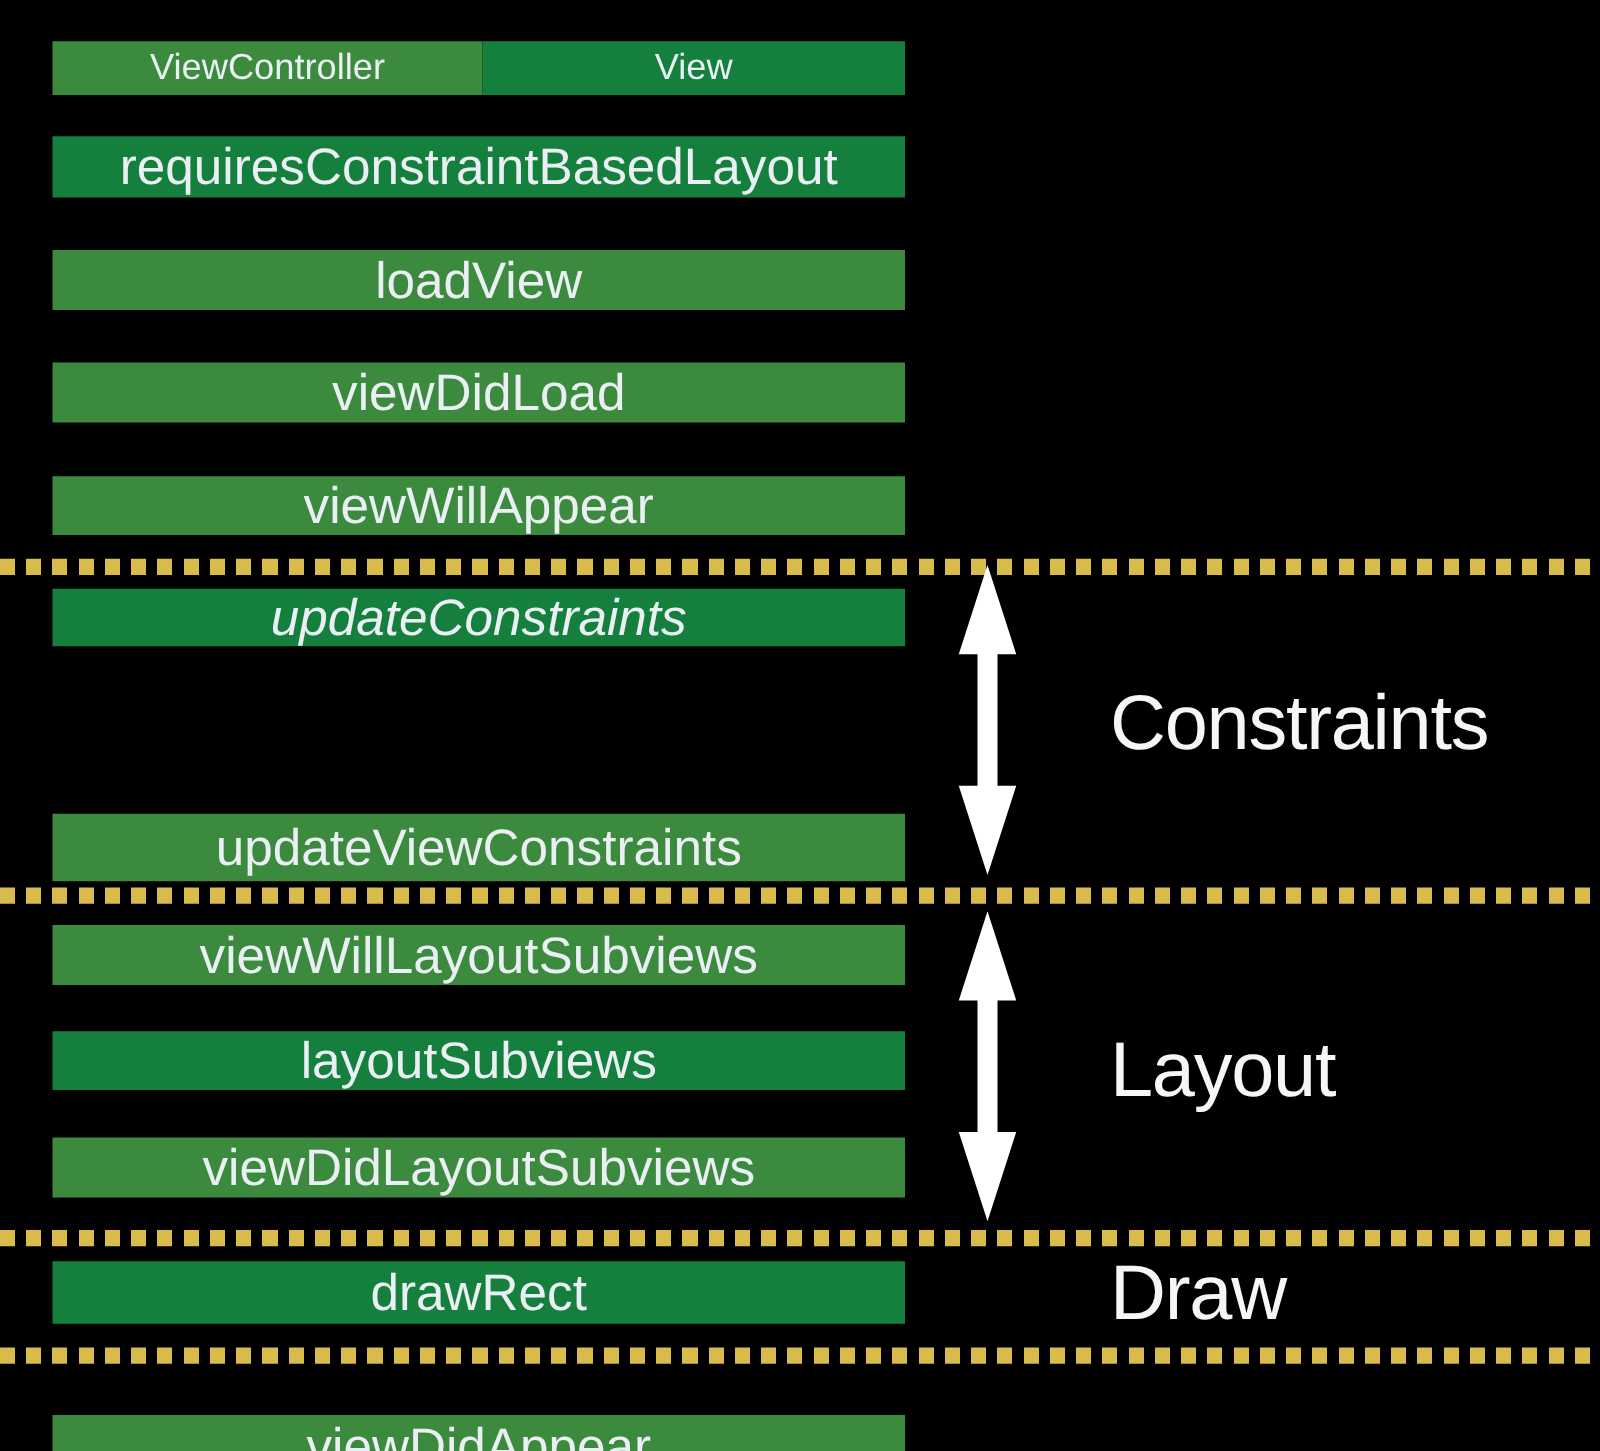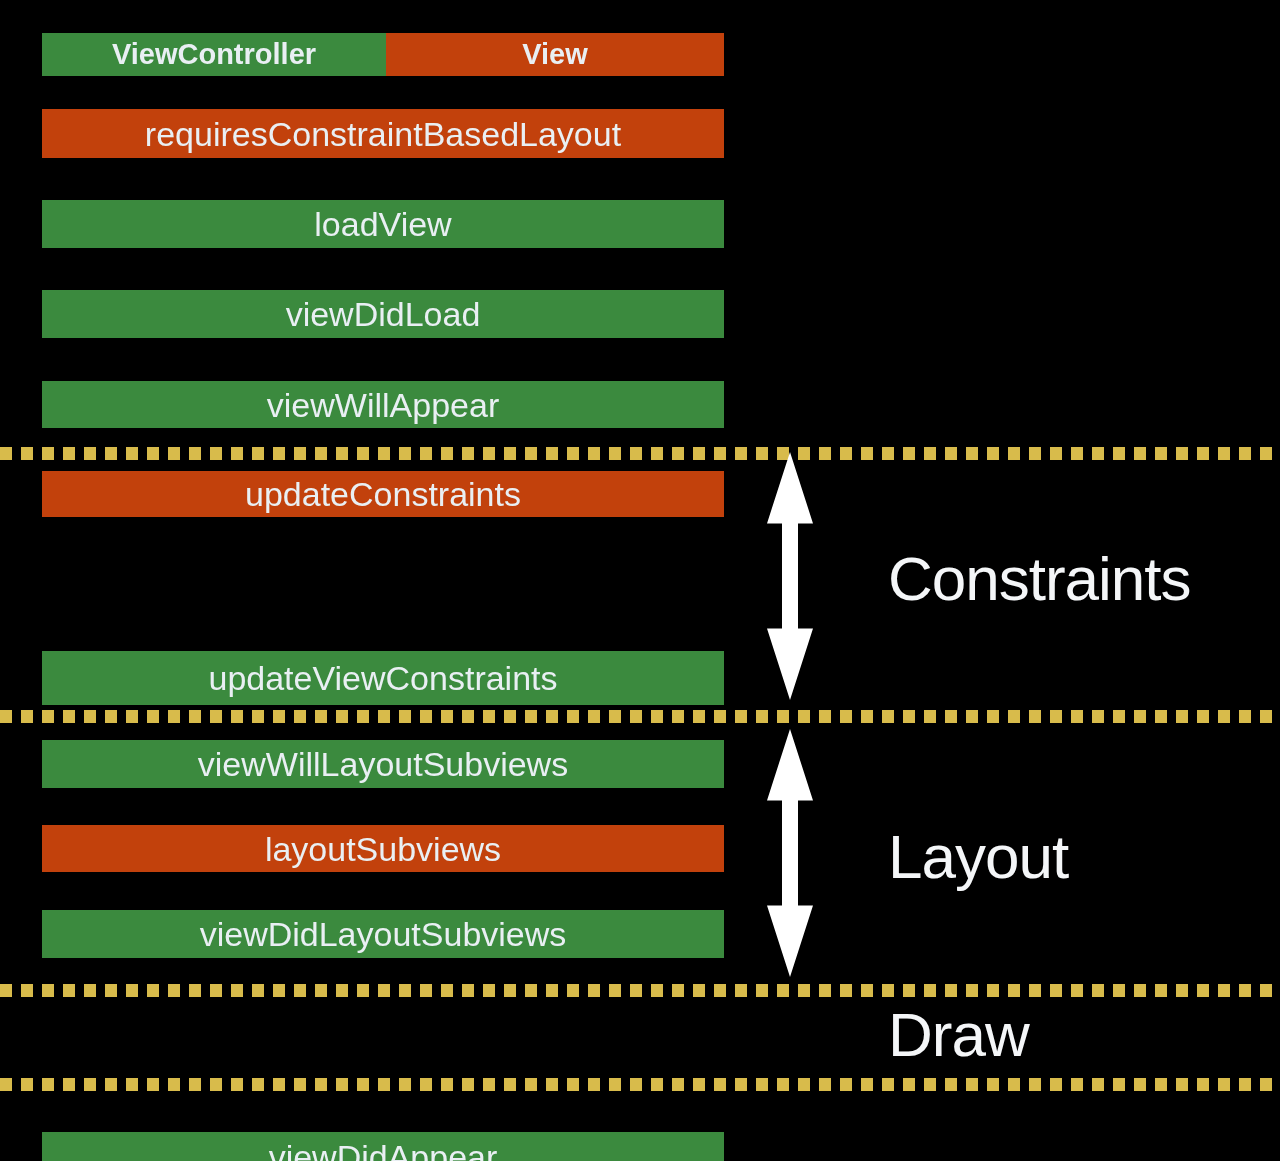--- a/index.html
+++ b/index.html
@@ -16,53 +16,52 @@
     font-family: "Liberation Sans", sans-serif;
   }
   .bar {
     position: absolute;
     left: 42px;
     width: 682px;
     display: flex;
     align-items: center;
     justify-content: center;
     color: #e9eff3;
-    font-size: 34px;
+    font-size: 41px;
     line-height: 1;
   }
   .green { background: #3b8a3e; }
-  .blue  { background: #c2410c; }
+  .blue  { background: #15803d; }
 
   
   .legend {
     position: absolute;
     left: 42px;
     top: 33px;
     width: 682px;
     height: 43px;
     display: flex;
-    font-weight: bold;
   }
   .legend .seg {
     display: flex;
     align-items: center;
     justify-content: center;
     color: #e9eff3;
     font-size: 29px;
     line-height: 1;
   }
   .legend .seg-vc { width: 344px; }
   .legend .seg-v  { width: 338px; }
 
   
   .r1  { top: 109px;  height: 49px; }
   .r2  { top: 200px;  height: 48px; }
   .r3  { top: 290px;  height: 48px; }
   .r4  { top: 381px;  height: 47px; }
-  .r5  { top: 471px;  height: 46px; }
+  .r5  { top: 471px;  height: 46px; font-style: italic; }
   .r6  { top: 562px;  height: 46px; }
   .r7  { top: 651px;  height: 54px; }
   .r8  { top: 740px;  height: 48px; }
   .r9  { top: 825px;  height: 47px; }
   .r10 { top: 910px;  height: 48px; }
   .r11 { top: 1009px; height: 50px; }
   .r12 { top: 1100px; height: 50px; margin-top: 32px; }
 
   
   .sep {
@@ -125,20 +124,21 @@
   <div class="bar green r7">updateViewConstraints</div>
 
   <div class="sep sep2"></div>
 
   <div class="bar green r8">viewWillLayoutSubviews</div>
   <div class="bar blue r9">layoutSubviews</div>
   <div class="bar green r10">viewDidLayoutSubviews</div>
 
   <div class="sep sep3"></div>
 
+  <div class="bar blue r11">drawRect</div>
 
   <div class="sep sep4"></div>
 
   <div class="bar green r12">viewDidAppear</div>
 
   <svg class="vertical-arrow arrow-constraints" viewBox="0 0 48 250" preserveAspectRatio="none">
     <polygon fill="#ffffff" points="24,0 47,72 32,72 32,178 47,178 24,250 1,178 16,178 16,72 1,72"></polygon>
   </svg>
   <svg class="vertical-arrow arrow-layout" viewBox="0 0 48 250" preserveAspectRatio="none">
     <polygon fill="#ffffff" points="24,0 47,72 32,72 32,178 47,178 24,250 1,178 16,178 16,72 1,72"></polygon>

